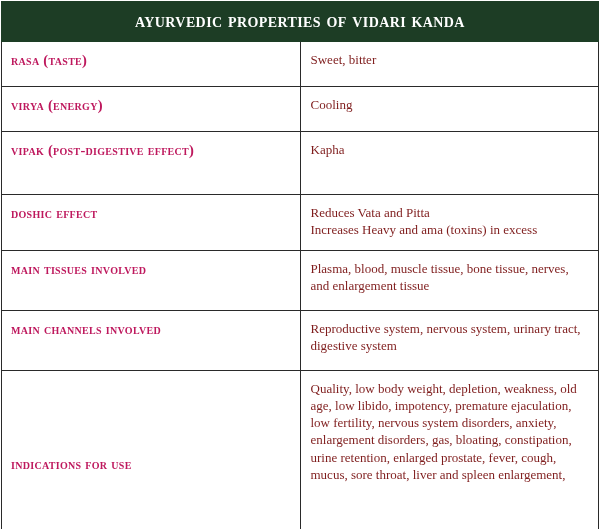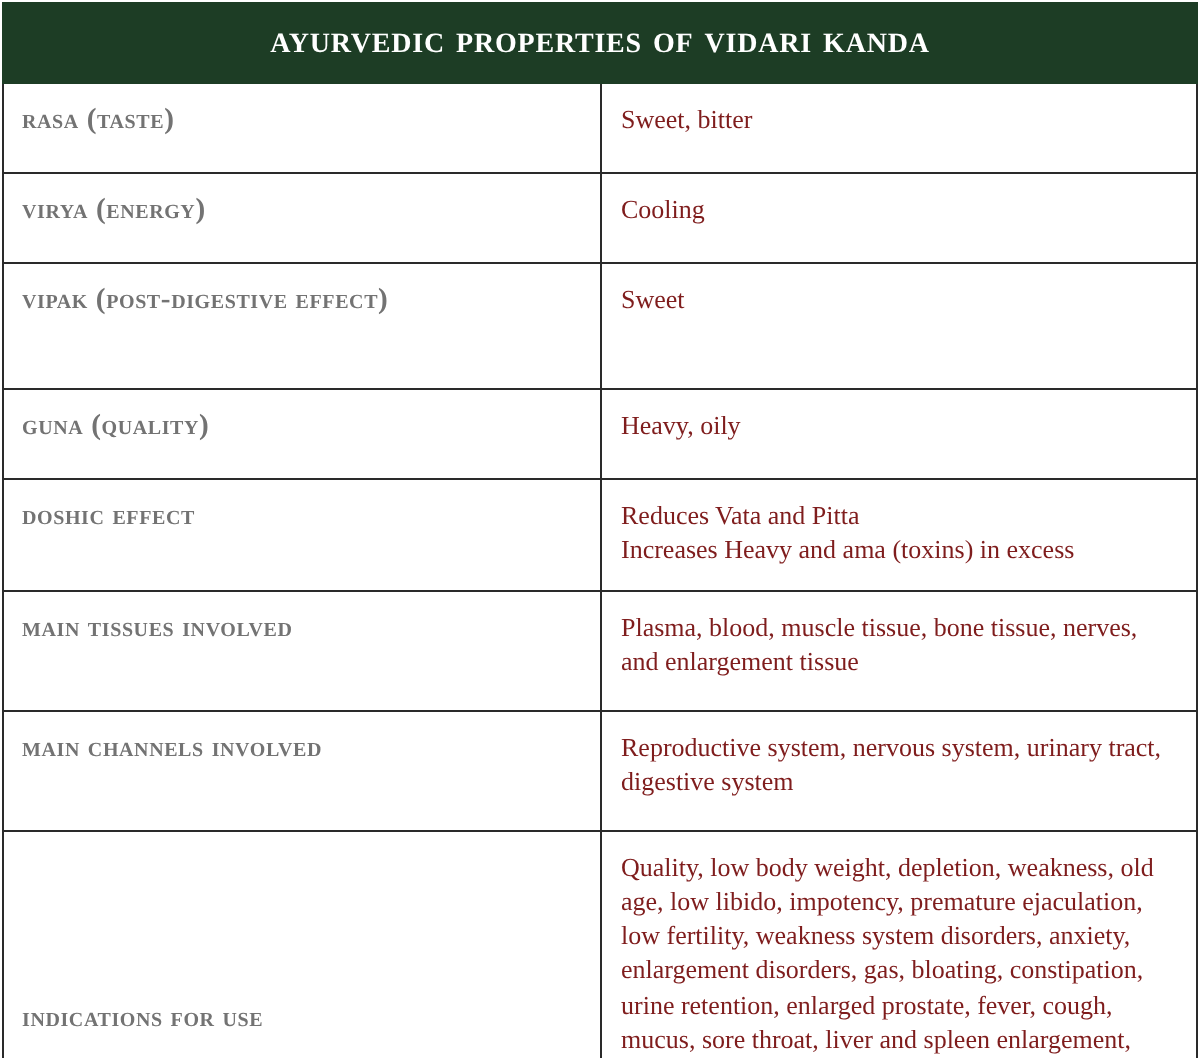--- a/index.html
+++ b/index.html
@@ -59,21 +59,21 @@
 
   td.label-cell {
     width: 227px;
     padding: 9px 8px 9px 9px;
     font-weight: bold;
     font-size: 14.6px;
     font-variant: small-caps;
     text-transform: lowercase;
     letter-spacing: 0.3px;
     line-height: 1.28;
-    color: #737373;
+    color: #be185d;
   }
   td.label-cell.middle {
     vertical-align: middle;
   }
 
   td.value-cell {
     padding: 9px 10px 9px 10px;
     font-size: 13px;
     line-height: 1.33;
     color: #7f1d1d;
@@ -115,30 +115,24 @@
       <tr class="r-virya">
         <td class="label-cell">Virya (Energy)</td>
         <td class="value-cell">
           <span class="line">Cooling</span>
         </td>
       </tr>
 
       <tr class="r-vipak">
         <td class="label-cell">Vipak (Post-digestive Effect)</td>
         <td class="value-cell">
-          <span class="line">Sweet</span>
+          <span class="line">Kapha</span>
         </td>
       </tr>
 
-      <tr class="r-guna">
-        <td class="label-cell">Guna (Quality)</td>
-        <td class="value-cell">
-          <span class="line">Heavy, oily</span>
-        </td>
-      </tr>
 
       <tr class="r-doshic">
         <td class="label-cell">Doshic Effect</td>
         <td class="value-cell">
           <span class="line">Reduces Vata and Pitta</span>
           <span class="line">Increases Heavy and ama (toxins) in excess</span>
         </td>
       </tr>
 
       <tr class="r-tissues">
@@ -155,21 +149,21 @@
           <span class="line">Reproductive system, nervous system, urinary tract,</span>
           <span class="line">digestive system</span>
         </td>
       </tr>
 
       <tr class="r-indications">
         <td class="label-cell middle">Indications for Use</td>
         <td class="value-cell">
           <span class="line">Quality, low body weight, depletion, weakness, old</span>
           <span class="line">age, low libido, impotency, premature ejaculation,</span>
-          <span class="line">low fertility, weakness system disorders, anxiety,</span>
+          <span class="line">low fertility, nervous system disorders, anxiety,</span>
           <span class="line">enlargement disorders, gas, bloating, constipation,</span>
           <span class="line">urine retention, enlarged prostate, fever, cough,</span>
           <span class="line">mucus, sore throat, liver and spleen enlargement,</span>
 
         </td>
       </tr>
     </tbody>
   </table>
 </div>
 

